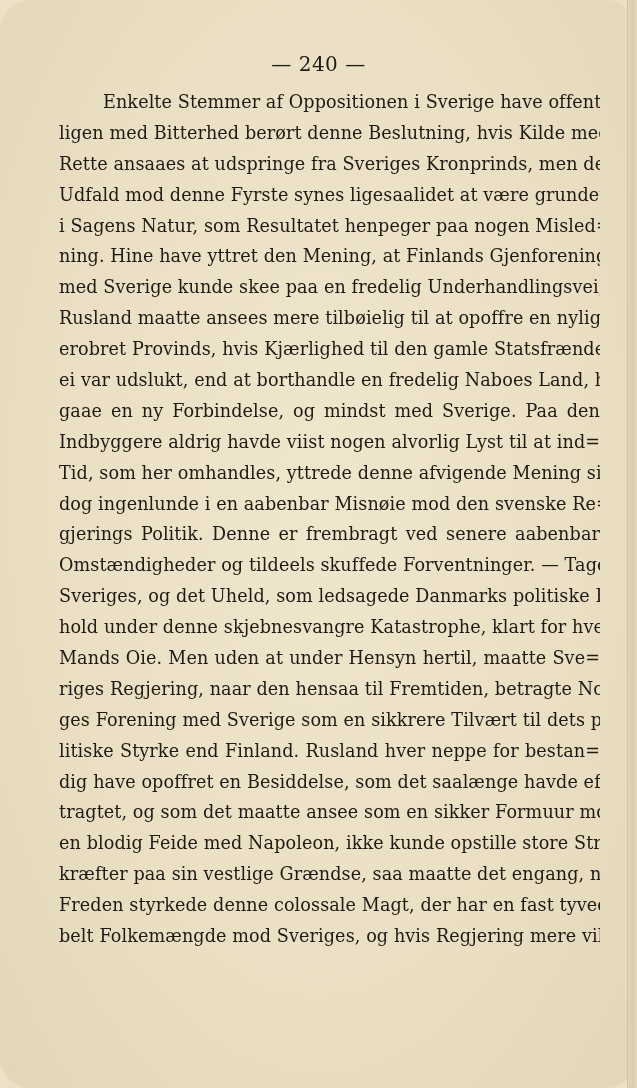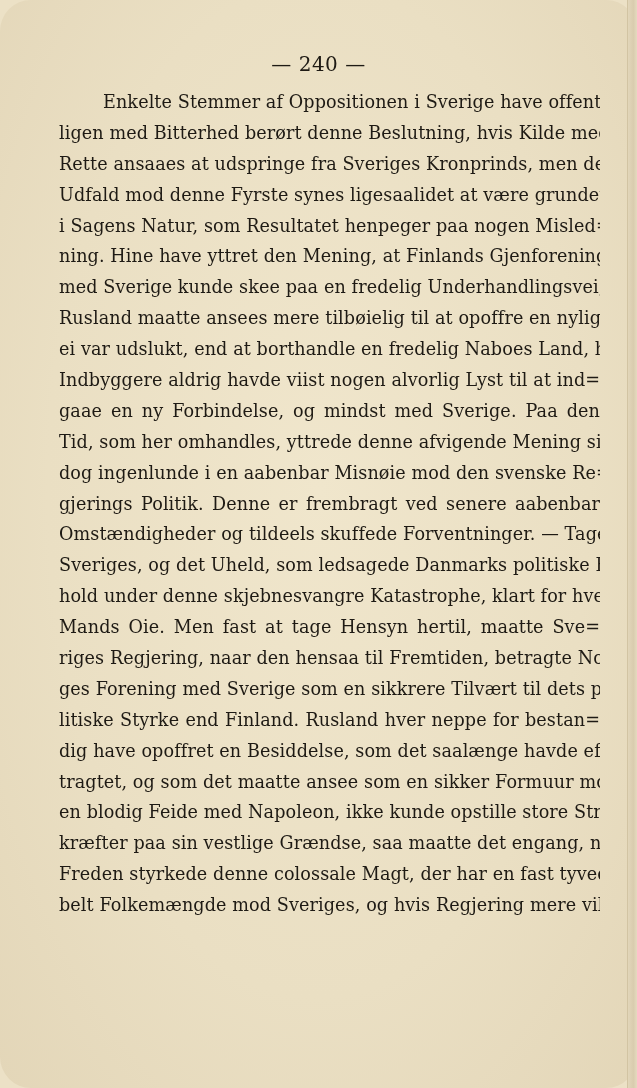--- a/index.html
+++ b/index.html
@@ -73,30 +73,31 @@
 
   <div class="text-block">
     <div class="line indent">Enkelte Stemmer af Oppositionen i Sverige have offent=</div>
     <div class="line">ligen med Bitterhed berørt denne Beslutning, hvis Kilde med</div>
     <div class="line">Rette ansaaes at udspringe fra Sveriges Kronprinds, men deres</div>
     <div class="line">Udfald mod denne Fyrste synes ligesaalidet at være grundet</div>
     <div class="line">i Sagens Natur, som Resultatet henpeger paa nogen Misled=</div>
     <div class="line">ning.  Hine have yttret den Mening, at Finlands Gjenforening</div>
     <div class="line">med Sverige kunde skee paa en fredelig Underhandlingsvei, da</div>
     <div class="line">Rusland maatte ansees mere tilbøielig til at opoffre en nyligen</div>
+    <div class="line">erobret Provinds, hvis Kjærlighed til den gamle Statsfrænde</div>
     <div class="line">ei var udslukt, end at borthandle en fredelig Naboes Land, hvis</div>
+    <div class="line">gaae en ny Forbindelse, og mindst med Sverige.  Paa den</div>
     <div class="line">Indbyggere aldrig havde viist nogen alvorlig Lyst til at ind=</div>
-    <div class="line">gaae en ny Forbindelse, og mindst med Sverige.  Paa den</div>
     <div class="line">Tid, som her omhandles, yttrede denne afvigende Mening sig</div>
     <div class="line">dog ingenlunde i en aabenbar Misnøie mod den svenske Re=</div>
     <div class="line">gjerings Politik.  Denne er frembragt ved senere aabenbar</div>
     <div class="line">Omstændigheder og tildeels skuffede Forventninger. — Tage</div>
     <div class="line">Sveriges, og det Uheld, som ledsagede Danmarks politiske For=</div>
     <div class="line">hold under denne skjebnesvangre Katastrophe, klart for hver</div>
-    <div class="line">Mands Oie.  Men fast at tage Hensyn hertil, maatte Sve=</div>
+    <div class="line">Mands Oie.  Men uden at under Hensyn hertil, maatte Sve=</div>
     <div class="line">riges Regjering, naar den hensaa til Fremtiden, betragte Nor=</div>
     <div class="line">ges Forening med Sverige som en sikkrere Tilvært til dets po=</div>
     <div class="line">litiske Styrke end Finland.  Rusland hver neppe for bestan=</div>
     <div class="line">dig have opoffret en Besiddelse, som det saalænge havde efter=</div>
     <div class="line">tragtet, og som det maatte ansee som en sikker Formuur mod</div>
     <div class="line">en blodig Feide med Napoleon, ikke kunde opstille store Strids=</div>
     <div class="line">kræfter paa sin vestlige Grændse, saa maatte det engang, naar</div>
     <div class="line">Freden styrkede denne colossale Magt, der har en fast tyvedob=</div>
     <div class="line">belt Folkemængde mod Sveriges, og hvis Regjering mere vil=</div>
   </div>

